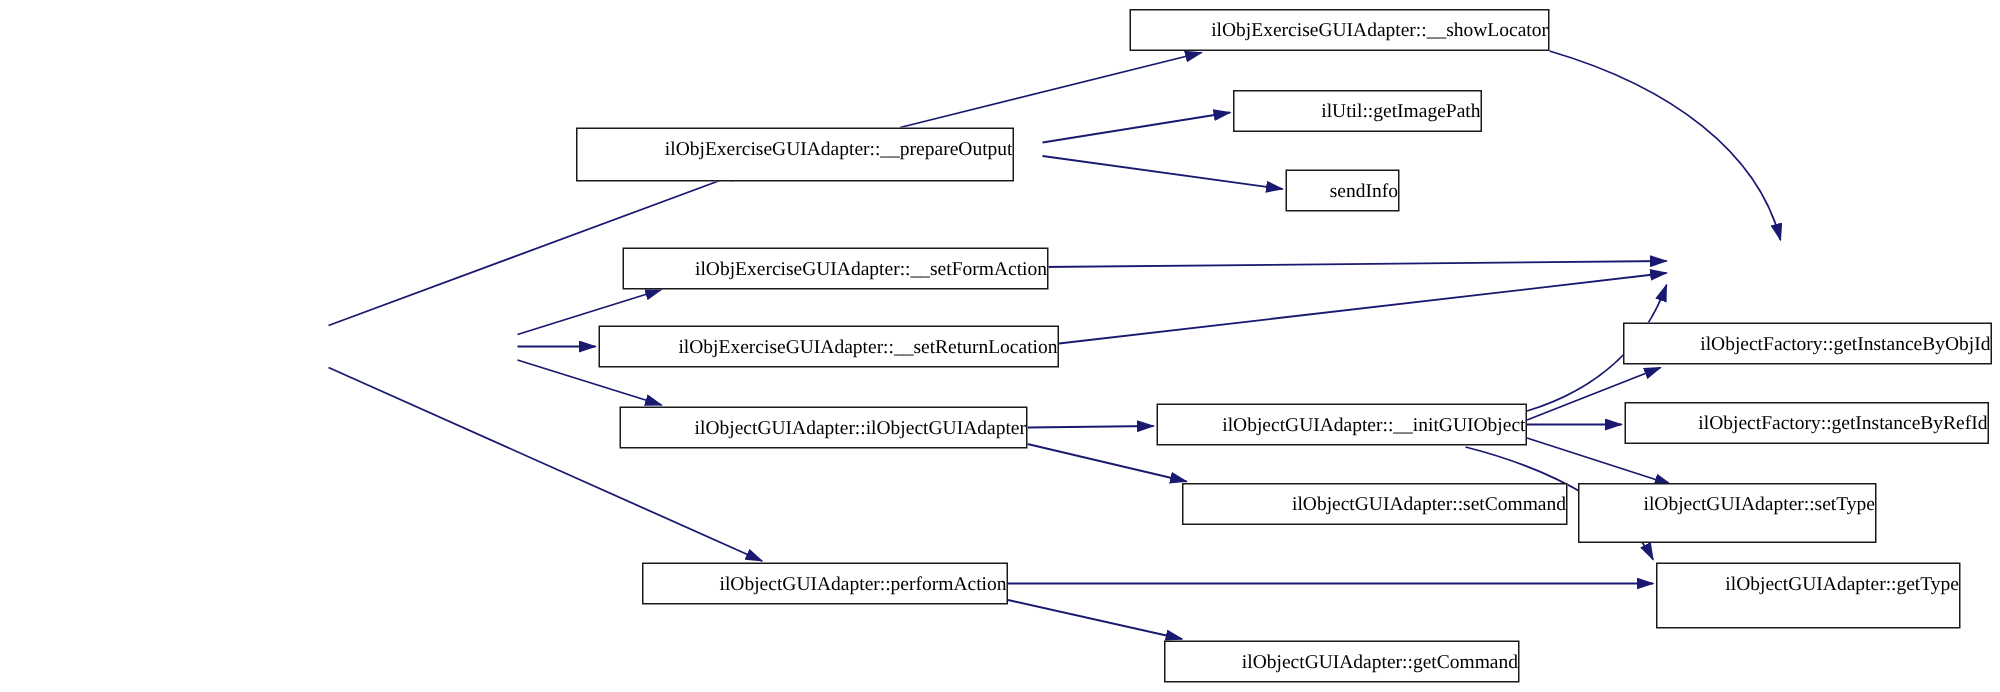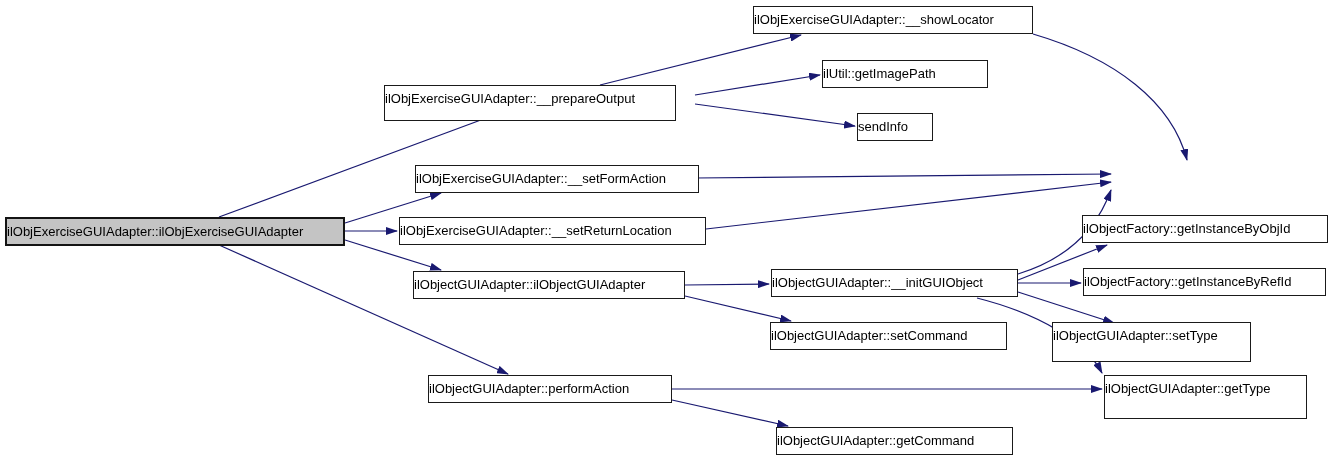--- a/index.html
+++ b/index.html
@@ -13,23 +13,24 @@
   }
   .edges{position:absolute;left:0;top:0;width:1333px;height:461px;}
   .node{
     position:absolute;
     box-sizing:border-box;
     border:1px solid #1a1a1a;
     background:#ffffff;
     color:#000000;
     font-size:13px;
     line-height:26px;
-    text-align:left;
+    text-align:right;
     white-space:nowrap;
     overflow:hidden;
+    font-family:Liberation Serif, serif;
   }
   .node--main{
     border:2px solid #141414;
     background:#c4c4c4;
     line-height:25px;
   }
 </style>
 </head>
 <body>
 
@@ -56,39 +57,38 @@
     <path d="M685,296 L791,321" marker-end="url(#arrow)"></path>
     <path d="M1018,274 C1070,258 1098,226 1111,190" marker-end="url(#arrow)"></path>
     <path d="M1018,280 L1107,245" marker-end="url(#arrow)"></path>
     <path d="M1018,283 L1081,283" marker-end="url(#arrow)"></path>
     <path d="M1018,292 L1114,323" marker-end="url(#arrow)"></path>
     <path d="M977,298 C1040,314 1086,342 1102,373" marker-end="url(#arrow)"></path>
     <path d="M672,389 L1102,389" marker-end="url(#arrow)"></path>
     <path d="M672,400 L788,426" marker-end="url(#arrow)"></path>
   </svg>
 
-  <div class="node node--main" style="left:5px;top:217px;width:340px;height:29px">ilObjExerciseGUIAdapter::ilObjExerciseGUIAdapter</div>
 
   <div class="node" style="left:384px;top:85px;width:292px;height:36px">ilObjExerciseGUIAdapter::__prepareOutput</div>
 
   <div class="node" style="left:753px;top:6px;width:280px;height:28px">ilObjExerciseGUIAdapter::__showLocator</div>
 
   <div class="node" style="left:822px;top:60px;width:166px;height:28px">ilUtil::getImagePath</div>
 
   <div class="node" style="left:857px;top:113px;width:76px;height:28px">sendInfo</div>
 
   <div class="node" style="left:415px;top:165px;width:284px;height:28px">ilObjExerciseGUIAdapter::__setFormAction</div>
 
   <div class="node" style="left:399px;top:217px;width:307px;height:28px">ilObjExerciseGUIAdapter::__setReturnLocation</div>
 
   <div class="node" style="left:413px;top:271px;width:272px;height:28px">ilObjectGUIAdapter::ilObjectGUIAdapter</div>
 
   <div class="node" style="left:771px;top:269px;width:247px;height:28px">ilObjectGUIAdapter::__initGUIObject</div>
 
-  <div class="node" style="left:770px;top:322px;width:237px;height:28px">ilObjectGUIAdapter::setCommand</div>
+  <div class="node" style="left:788px;top:322px;width:257px;height:28px">ilObjectGUIAdapter::setCommand</div>
 
   <div class="node" style="left:428px;top:375px;width:244px;height:28px">ilObjectGUIAdapter::performAction</div>
 
   <div class="node" style="left:776px;top:427px;width:237px;height:28px">ilObjectGUIAdapter::getCommand</div>
 
 
   <div class="node" style="left:1082px;top:215px;width:246px;height:28px">ilObjectFactory::getInstanceByObjId</div>
 
   <div class="node" style="left:1083px;top:268px;width:243px;height:28px">ilObjectFactory::getInstanceByRefId</div>
 

